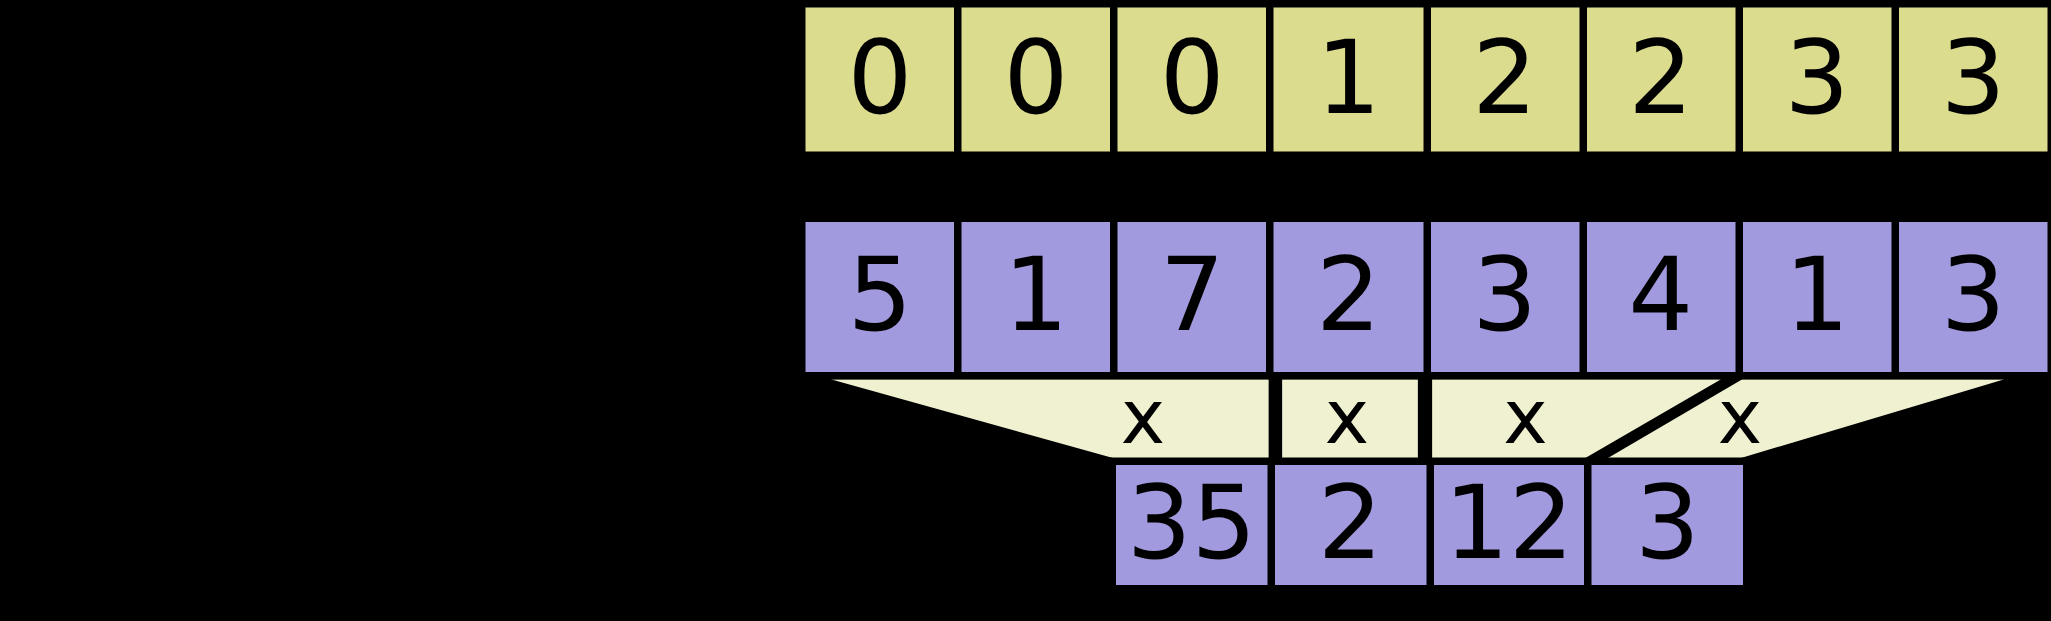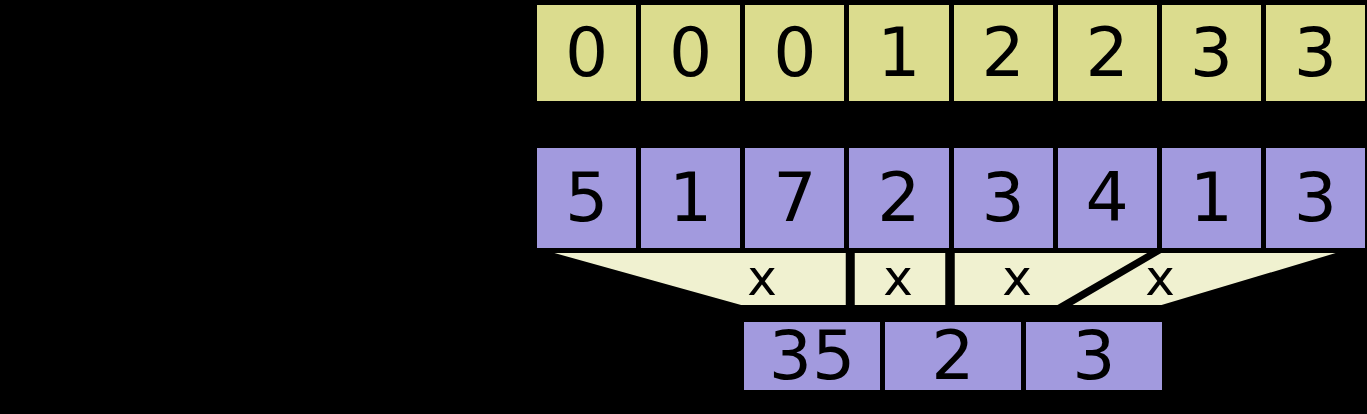--- a/index.html
+++ b/index.html
@@ -14,21 +14,21 @@
   .canvas{
     position:relative;width:1367px;height:414px;background:var(--background);
     overflow:hidden;font-family:"DejaVu Sans", sans-serif;
   }
   .row{
     position:absolute;display:flex;gap:5px;padding:5px;box-sizing:border-box;
     background:var(--border);
   }
   .row-segment-ids{left:532px;top:0;width:838px;height:106px;}
   .row-values{left:532px;top:143px;width:838px;height:110px;}
-  .row-results{left:739px;top:305px;width:428px;height:90px;align-items:flex-end;}
+  .row-results{left:739px;top:305px;width:428px;height:90px;}
   .cell{
     flex:1;display:flex;align-items:center;justify-content:center;
     font-size:68px;line-height:1;color:var(--text);
   }
   .cell-id{background:var(--segment-id-fill);}
   .cell-value{background:var(--value-fill);}
   .cell-result{background:var(--value-fill);}
   .funnel-svg{position:absolute;left:0;top:0;}
   .funnel{fill:var(--funnel-fill);stroke:var(--border);stroke-width:4.5;}
   .op{
@@ -71,16 +71,17 @@
     </div>
 
   <div class="op" style="left:762px;top:278px;">x</div>
   <div class="op" style="left:898px;top:278px;">x</div>
   <div class="op" style="left:1017px;top:278px;">x</div>
   <div class="op" style="left:1160px;top:278px;">x</div>
 
   <div class="row row-results">
       <div class="cell cell-result">35</div>
       <div class="cell cell-result">2</div>
+      <div class="cell cell-result">12</div>
       <div class="cell cell-result">3</div>
     </div>
 
 </div>
 
 </body></html>

